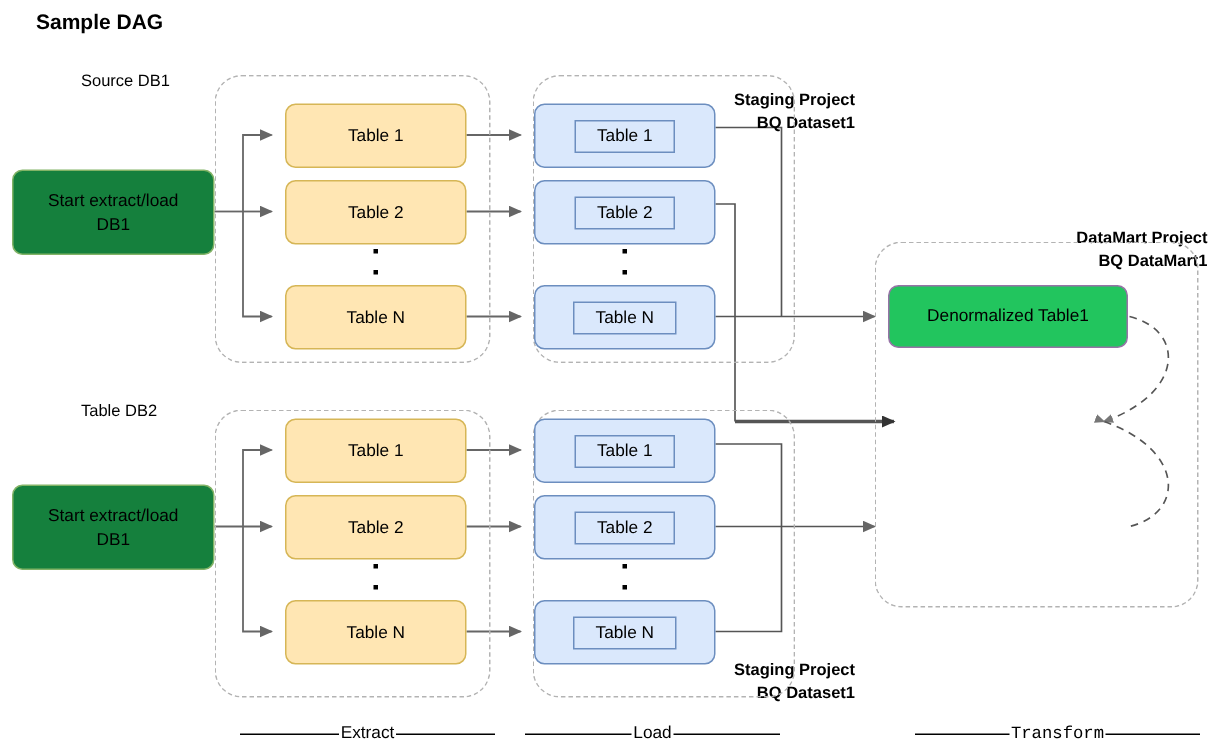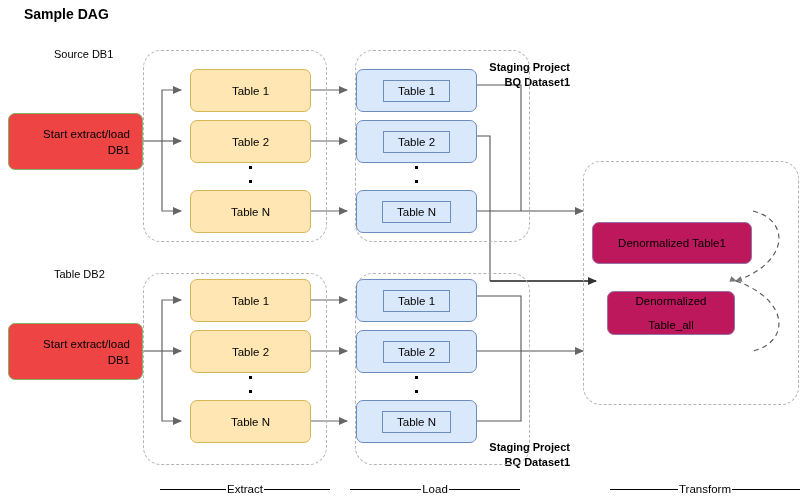--- a/index.html
+++ b/index.html
@@ -58,38 +58,37 @@
     border-radius: 7px;
     display: flex;
     align-items: center;
     justify-content: center;
     font-size: 11.5px;
     line-height: 16px;
     text-align: center;
     color: #000;
   }
   .node.green {
-    background: #ef4444;
+    background: #15803d;
     border: 1px solid #82b366;
     justify-content: flex-start;
-    text-align: right;
+    text-align: center;
     padding: 0 12px;
   }
   .node.yellow {
     background: #ffe6b3;
     border: 1px solid #d6b656;
   }
   .node.blue {
     background: #dae8fc;
     border: 1px solid #6c8ebf;
   }
   .node.purple {
-    background: #be185d;
+    background: #22c55e;
     border: 1px solid #9673a6;
-    margin-top: 32px;
   }
   .inner-box {
     border: 1px solid #6c8ebf;
     background: #dae8fc;
     border-radius: 0;
     padding: 2px 14px;
     font-size: 11.5px;
     line-height: 16px;
   }
   .two-line {
@@ -202,20 +201,24 @@
   <div class="grp-label right" style="left:470px; top:60px; width:100px;">
     <span>Staging Project</span><br>
     <span>BQ Dataset1</span>
   </div>
 
   <div class="grp-label right" style="left:470px; top:440px; width:100px;">
     <span>Staging Project</span><br>
     <span>BQ Dataset1</span>
   </div>
 
+  <div class="grp-label right" style="left:690px; top:152px; width:115px;">
+    <span>DataMart Project</span><br>
+    <span>BQ DataMart1</span>
+  </div>
 
   <div class="container" style="left:143px; top:50px; width:184px; height:192px;"></div>
   <div class="container" style="left:355px; top:50px; width:175px; height:192px;"></div>
   <div class="container" style="left:143px; top:273px; width:184px; height:192px;"></div>
   <div class="container" style="left:355px; top:273px; width:175px; height:192px;"></div>
   <div class="container" style="left:583px; top:161px; width:216px; height:244px;"></div>
 
   <div class="node green" style="left:8px; top:113px; width:135px; height:57px;">Start extract/load DB1</div>
   <div class="node green" style="left:8px; top:323px; width:135px; height:57px;">Start extract/load DB1</div>
 
@@ -257,34 +260,30 @@
   </div>
   <div class="node blue" style="left:356px; top:400px; width:121px; height:43px;">
     <span class="inner-box">Table N</span>
   </div>
   <div class="dots" style="left:406px; top:376px;">
     <div class="dot"></div>
       <div class="dot"></div>
   </div>
 
   <div class="node purple" style="left:592px; top:190px; width:160px; height:42px;">Denormalized Table1</div>
-  <div class="node purple two-line" style="left:607px; top:259px; width:128px; height:44px;">
-    <span>Denormalized</span>
-    <span>Table_all</span>
-  </div>
 
   <div class="legend" style="left:350px; top:483px; width:170px;">
     <span class="bar"></span>
     <span class="lbl">Load</span>
     <span class="bar"></span>
   </div>
   <div class="legend" style="left:160px; top:483px; width:170px;">
     <span class="bar"></span>
     <span class="lbl">Extract</span>
     <span class="bar"></span>
   </div>
-  <div class="legend" style="left:610px; top:483px; width:190px;">
+  <div class="legend" style="left:610px; top:483px; width:190px;font-family:Liberation Mono, monospace;">
     <span class="bar"></span>
     <span class="lbl">Transform</span>
     <span class="bar"></span>
   </div>
 
 </div>
 
 </body></html>

